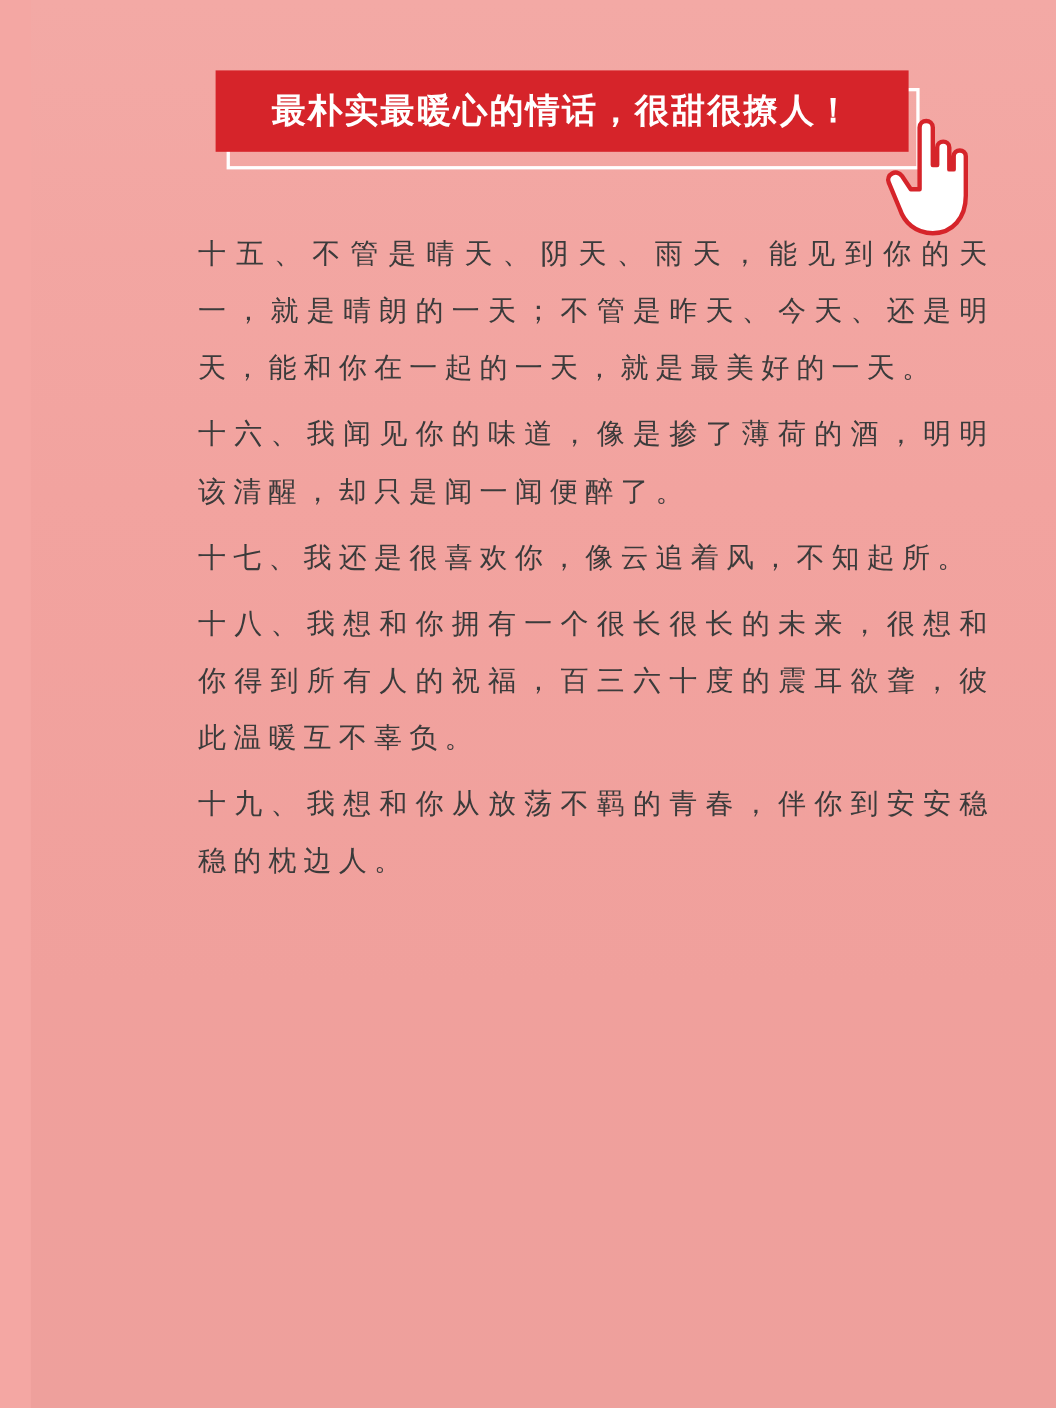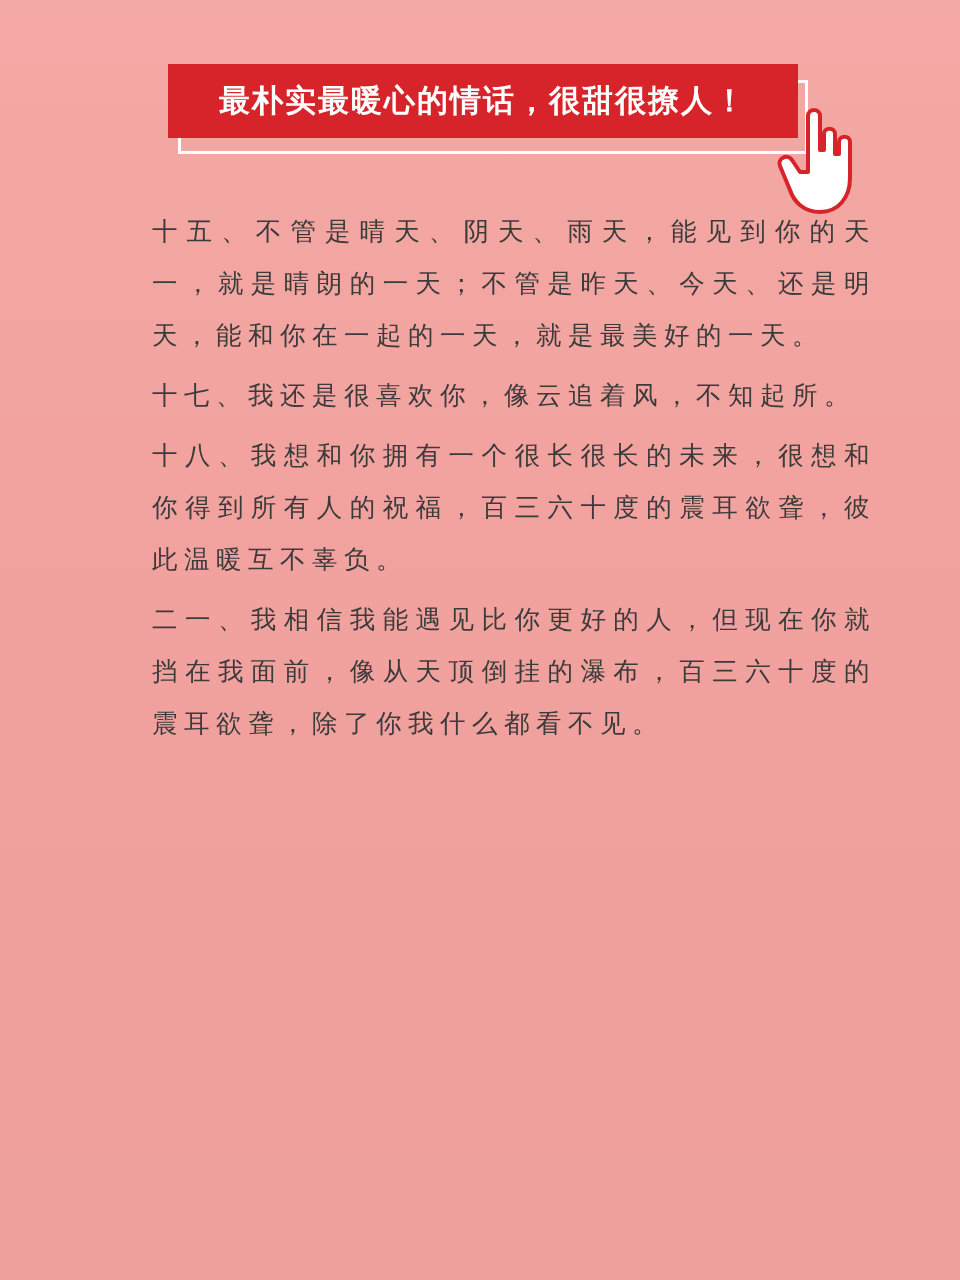--- a/index.html
+++ b/index.html
@@ -13,20 +13,21 @@
     font-family: "Liberation Sans", sans-serif;
     overflow: hidden;
     position: relative;
   }
 
   
   .page {
     position: absolute;
     inset: 0;
     background: linear-gradient(180deg, #f3a9a5 0%, #f2a39f 35%, #f0a09c 70%, #eea09c 100%);
+    margin-left: 28px;
   }
 
   
   .banner-wrap {
     position: absolute;
     left: 168px;
     top: 64px;
     width: 650px;
     height: 112px;
   }
@@ -103,18 +104,19 @@
     </div>
     <svg class="hand-icon" viewBox="0 0 90 120">
       <path d="M40 18 C40 10, 52 10, 52 18 L52 52 L56 52 L56 36 C56 29, 67 29, 67 36 L67 56 L71 56 L71 44
                C71 37, 82 37, 82 44 L82 80 C82 100, 70 114, 52 114 C36 114, 26 104, 22 92
                L12 68 C9 61, 19 55, 24 62 L32 74 L40 74 Z" fill="#ffffff" stroke="#d6242a" stroke-width="4" stroke-linejoin="round"></path>
     </svg>
   </div>
 
   <div class="content">
     <p class="para">十五、不管是晴天、阴天、雨天，能见到你的天一，就是晴朗的一天；不管是昨天、今天、还是明天，能和你在一起的一天，就是最美好的一天。</p>
+    <p class="para">十六、我闻见你的味道，像是掺了薄荷的酒，明明该清醒，却只是闻一闻便醉了。</p>
     <p class="para">十七、我还是很喜欢你，像云追着风，不知起所。</p>
     <p class="para">十八、我想和你拥有一个很长很长的未来，很想和你得到所有人的祝福，百三六十度的震耳欲聋，彼此温暖互不辜负。</p>
-    <p class="para">二一、我相信我能遇见比你更好的人，但现在你就挡在我面前，像从天顶倒挂的瀑布，百三六十度的震耳欲聋，除了你我什么都看不见。</p>
+    <p class="para">十九、我想和你从放荡不羁的青春，伴你到安安稳稳的枕边人。</p>
   </div>
 
 </div>
 
 </body></html>

